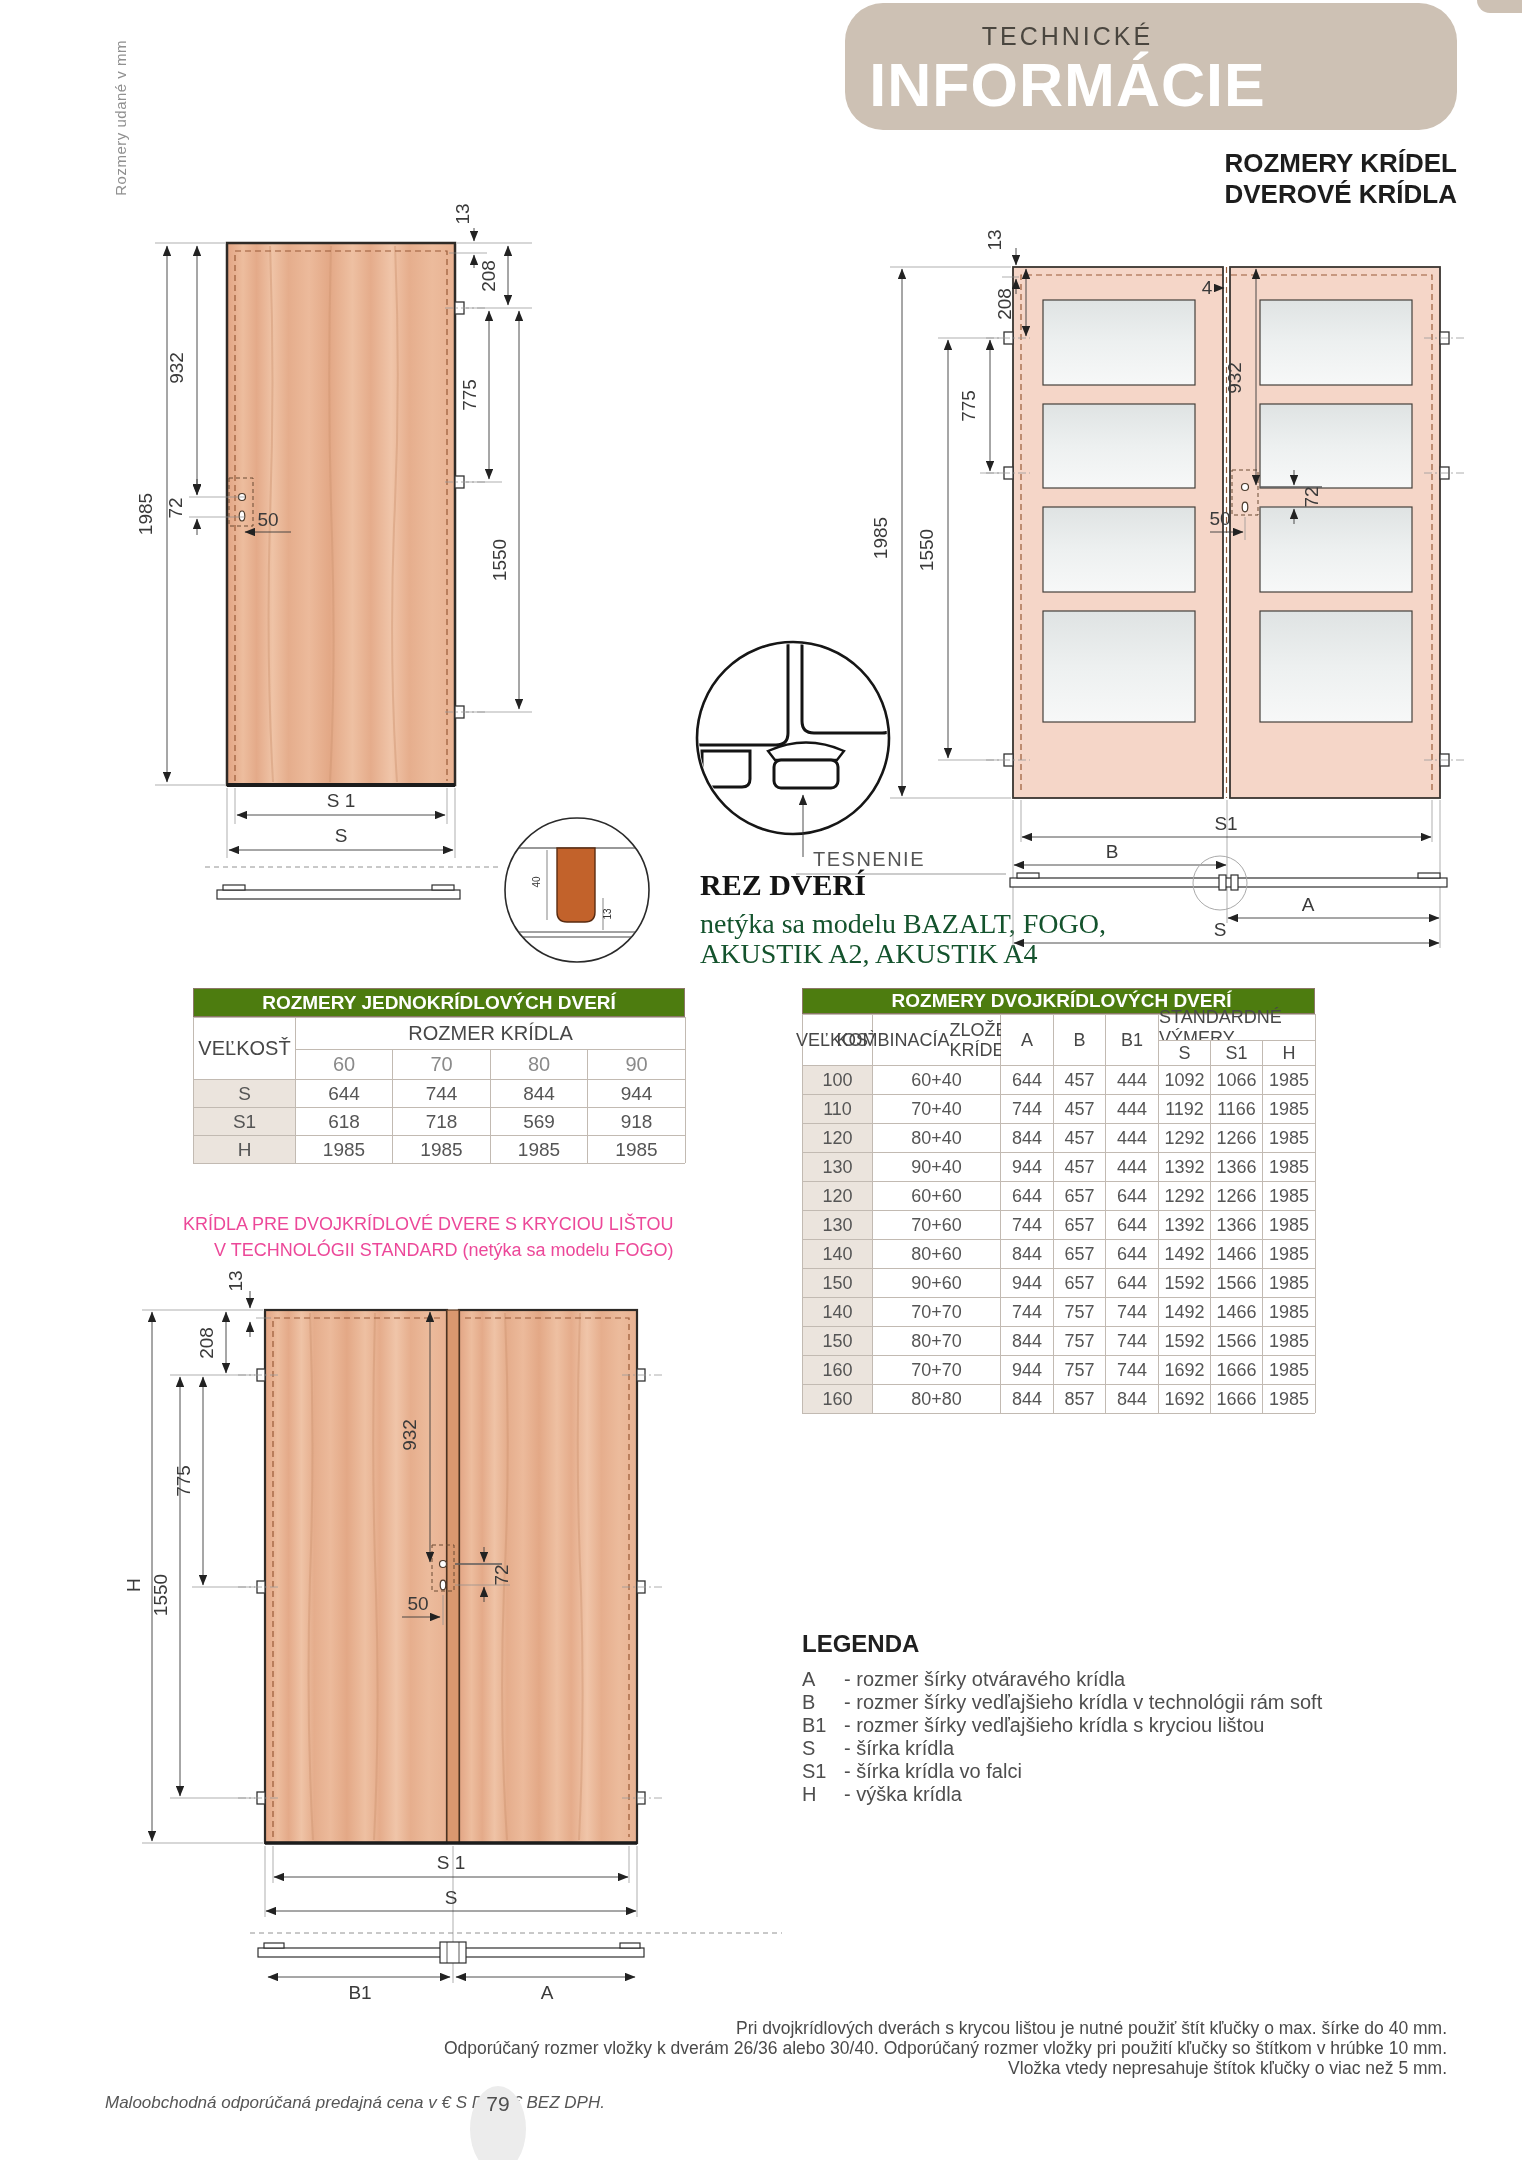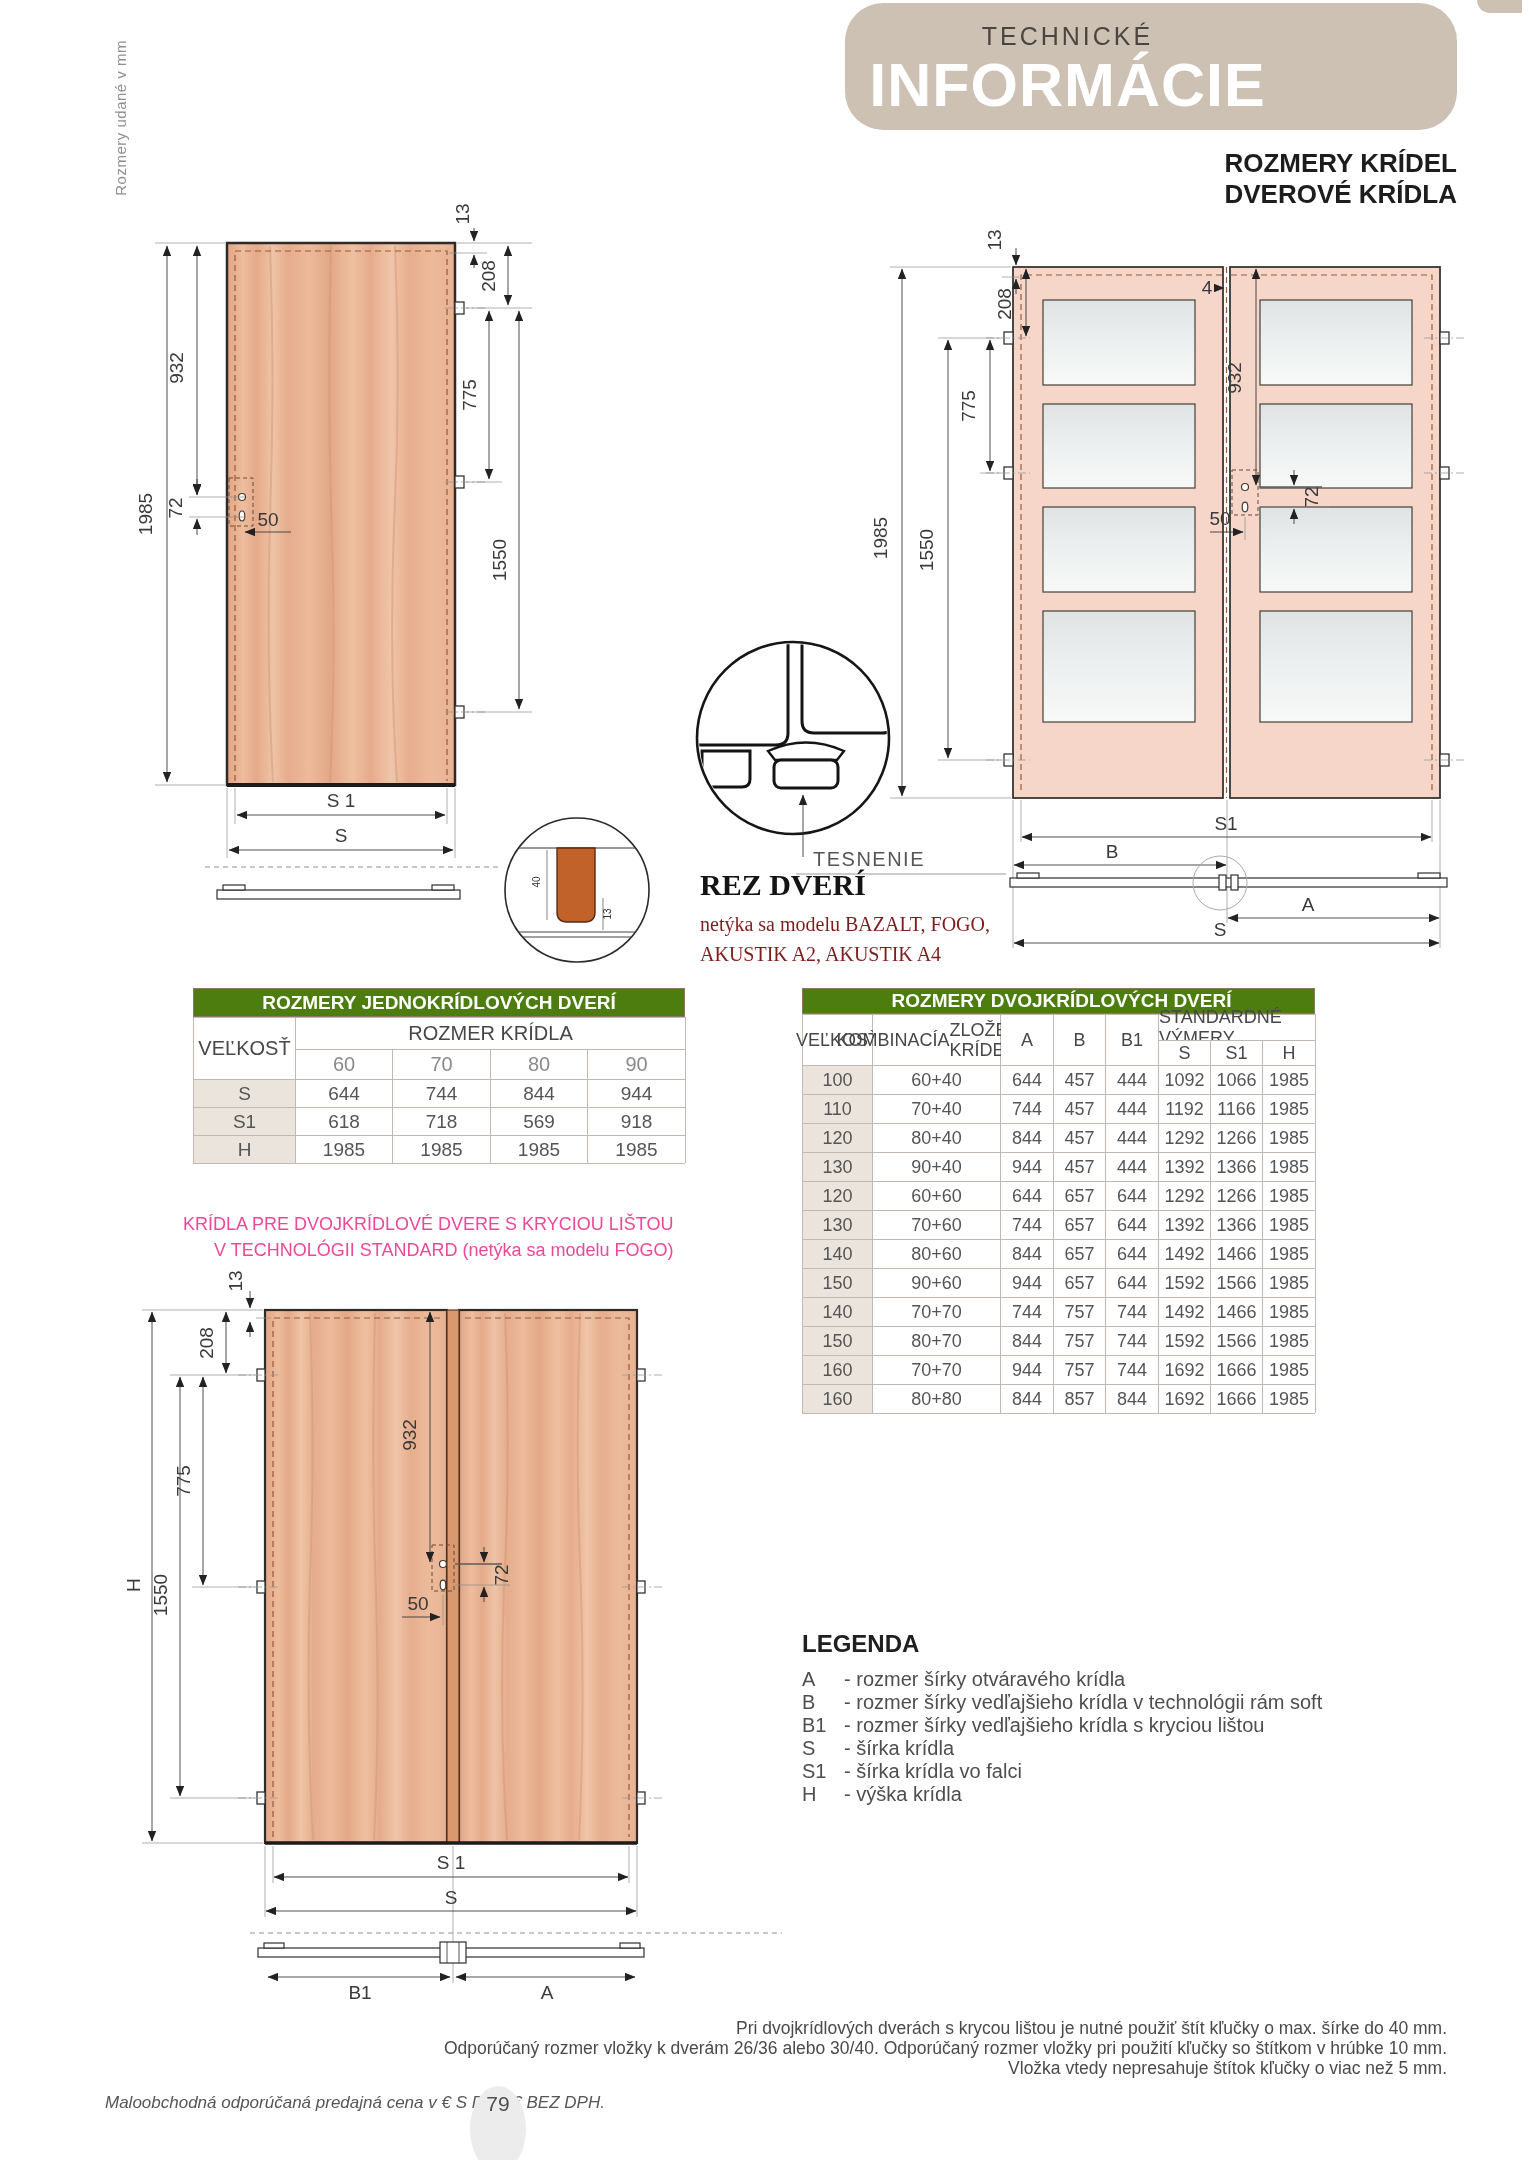--- a/index.html
+++ b/index.html
@@ -15,21 +15,21 @@
              font-size:61px;font-weight:800;letter-spacing:1px;color:#ffffff;}
   .hdr-sub{position:absolute;right:72px;top:148px;text-align:right;font-size:26px;font-weight:800;
            line-height:31px;color:#1d1d1d;}
 
   .side-note{position:absolute;left:112px;top:40px;writing-mode:vertical-rl;transform:rotate(180deg);
              font-size:15px;color:#909090;letter-spacing:.5px;}
 
   
   .rez{position:absolute;left:700px;top:868px;font-family:Liberation Serif, serif;}
   .rez-title{font-size:30px;font-weight:800;color:#141414;margin-bottom:7px;}
-  .rez-line{font-size:20px;color:#7f1d1d;line-height:30px;}
+  .rez-line{font-size:28px;color:#14532d;line-height:30px;}
 
   
   .sec2{position:absolute;left:183px;top:1211px;font-size:18px;line-height:26px;color:#ec4899;text-align:right;}
 
   
   .tbl{position:absolute;}
   .tbl-title{background:#4d7c0f;color:#fff;font-weight:700;font-size:19px;text-align:center;
              display:flex;align-items:center;justify-content:center;border:1px solid #8b7767;}
   .grid{display:grid;border-left:1px solid #c2bab2;border-bottom:1px solid #c2bab2;}
   .c{border-right:1px solid #c2bab2;border-top:1px solid #c2bab2;display:flex;align-items:center;

